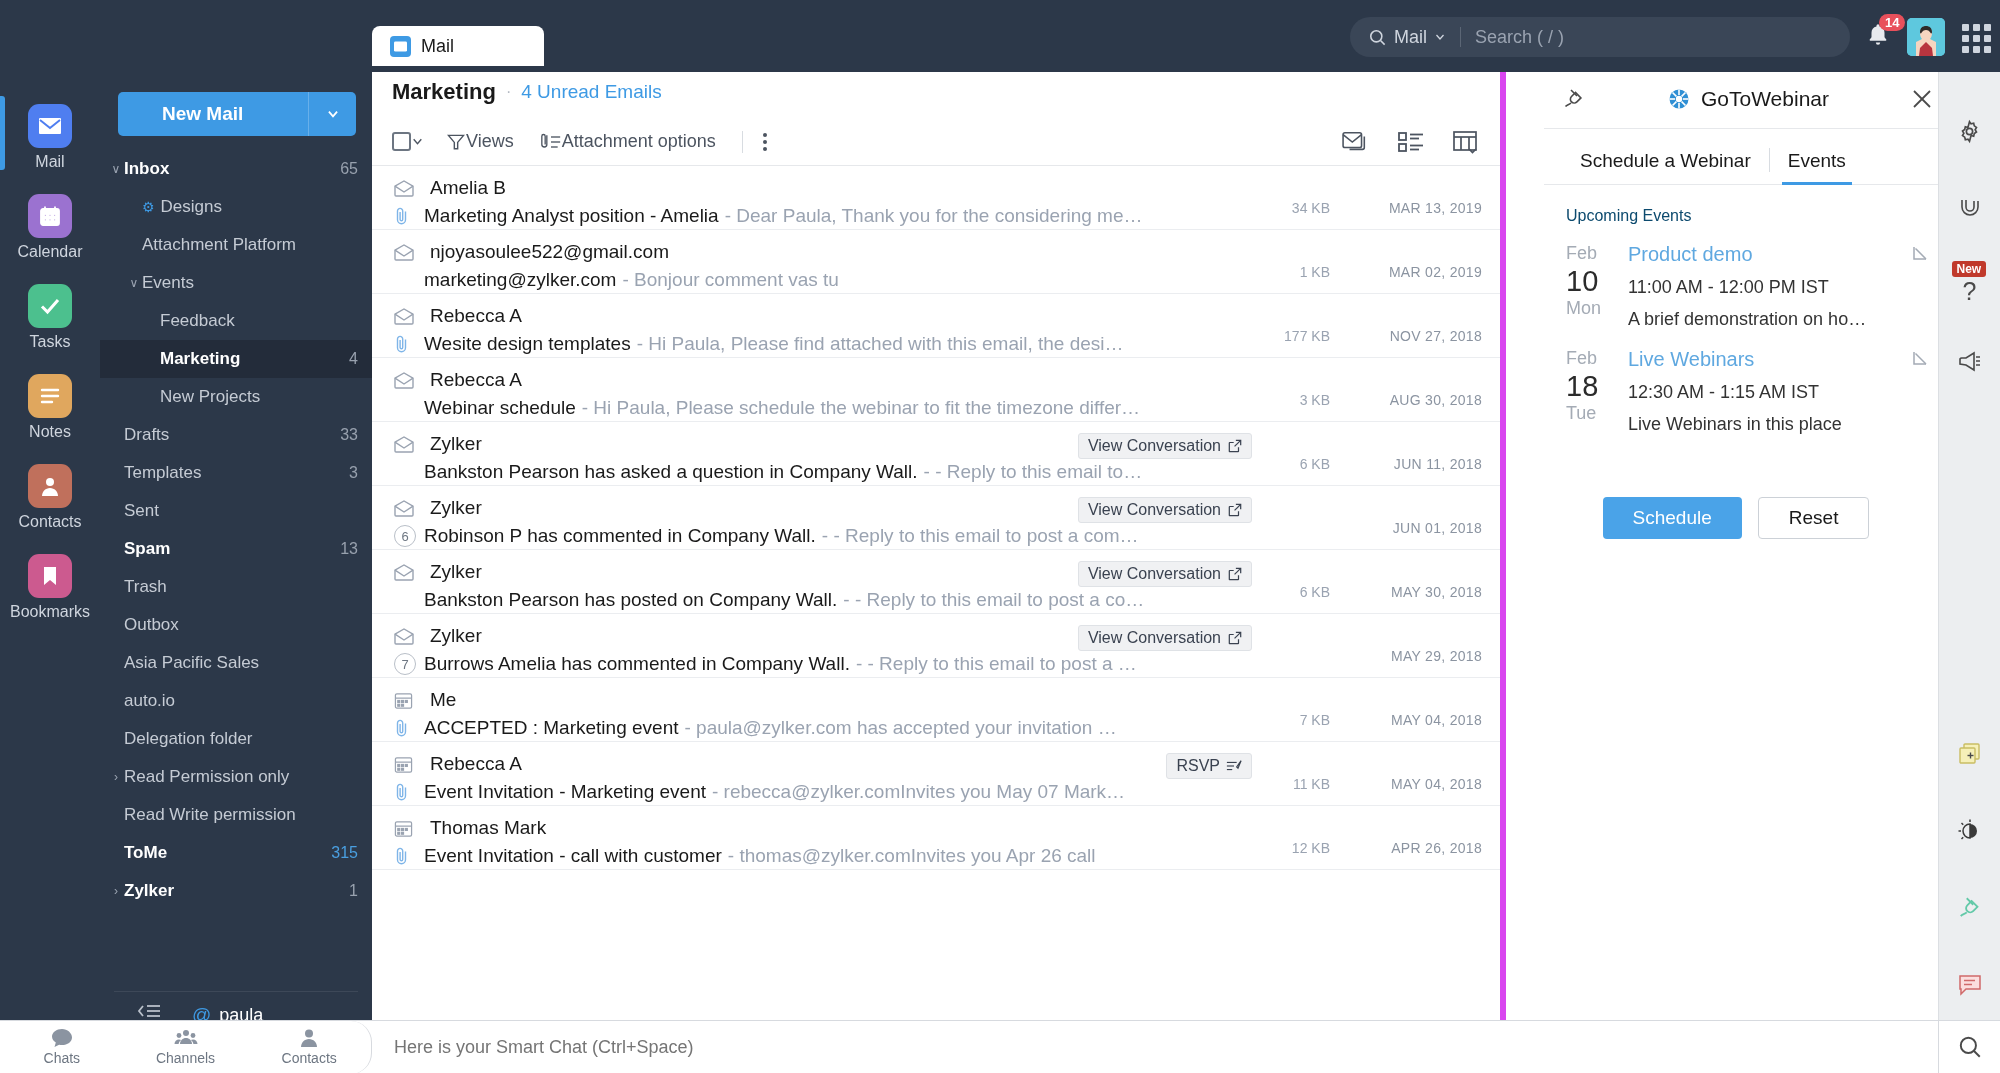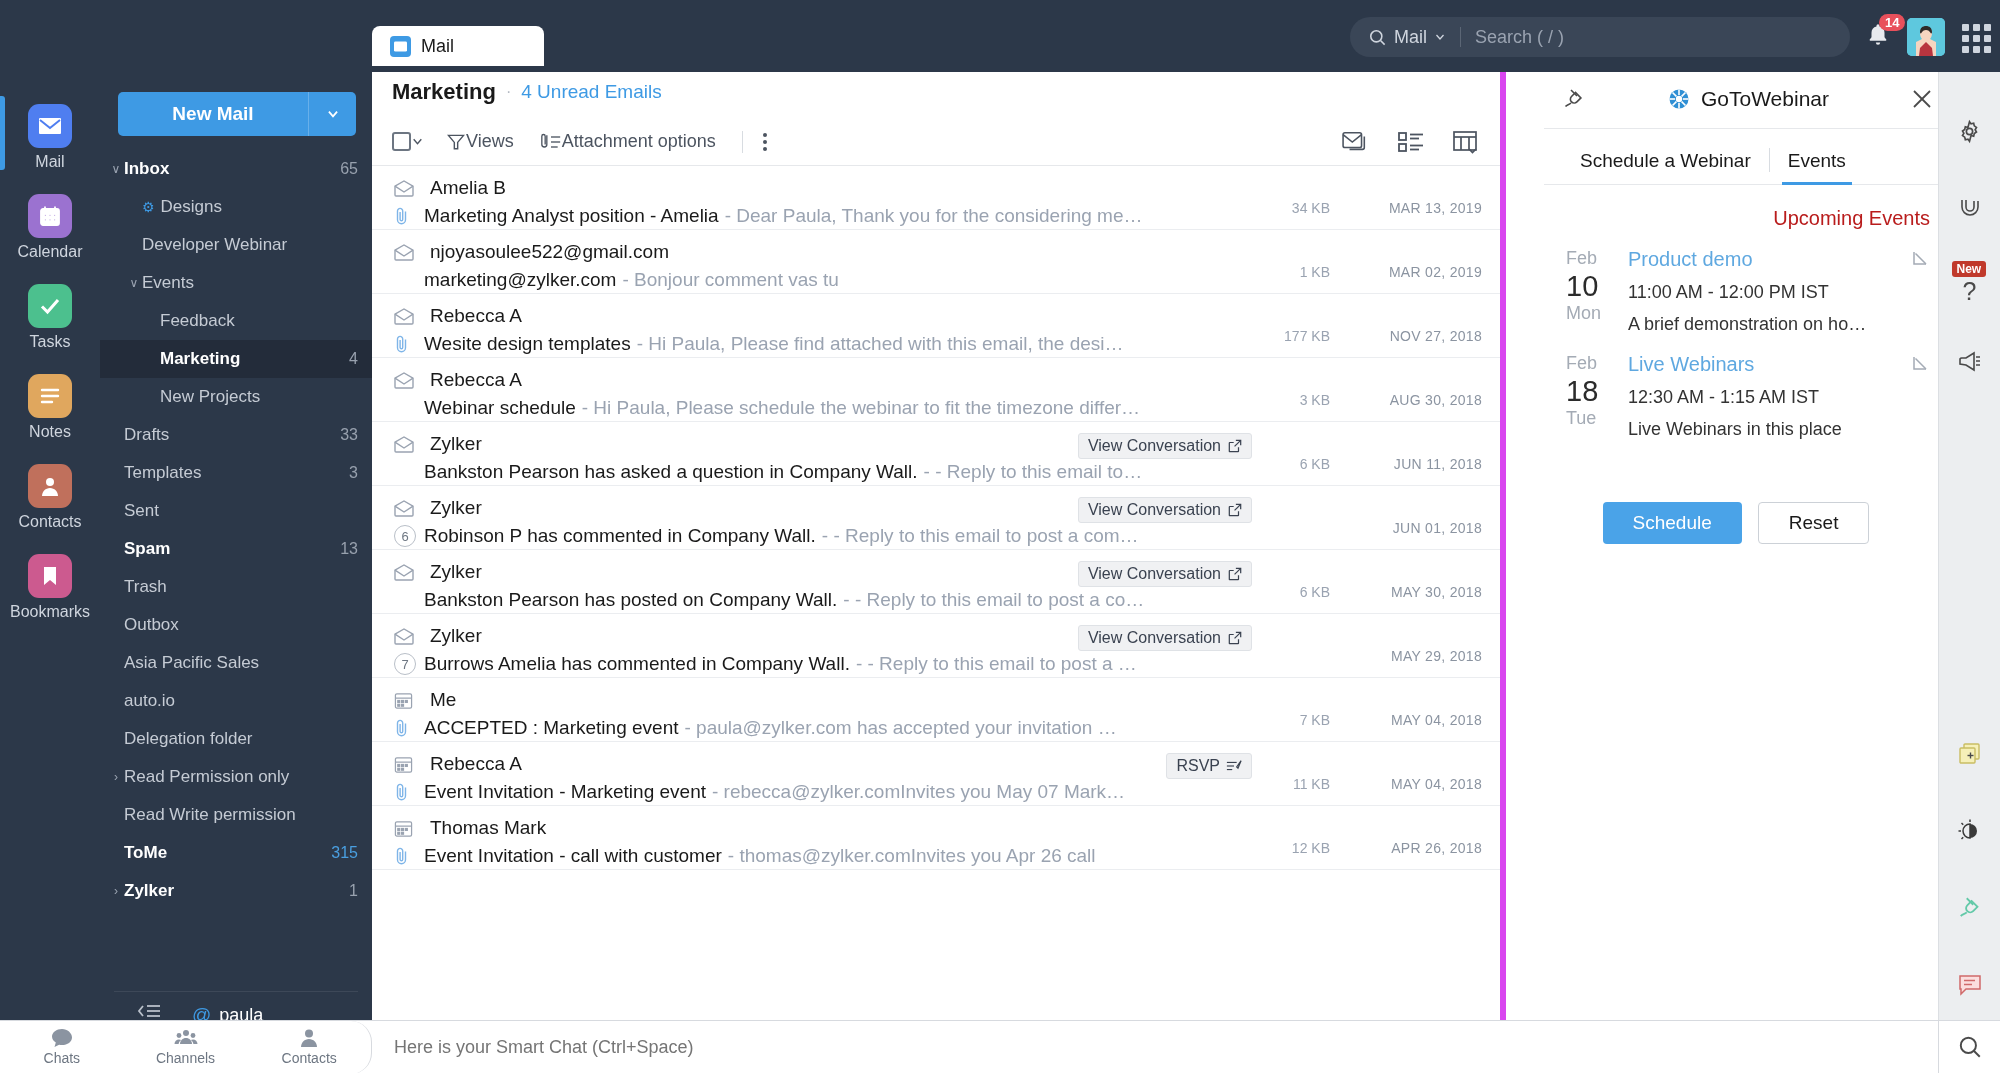--- a/index.html
+++ b/index.html
@@ -37,21 +37,21 @@
   .rail-active{ position:absolute; left:0; width:5px; height:74px; background:#3e9ae4; border-radius:0 3px 3px 0; }
 
   
   .folders{ position:absolute; left:100px; top:0; width:272px; height:1040px; background:#2c3849;
      overflow:hidden; z-index:3; }
   .logo{ margin:22px 0 0 12px; width:140px; height:48px; background:#fff; border-radius:3px;
      display:flex; align-items:center; gap:6px; padding-left:8px; }
   .logo-text{ font-family:"Liberation Serif", serif; font-style:italic; font-size:25px; color:#1b3a5c; }
   .newmail{ margin:22px 0 0 18px; width:238px; height:44px; background:#3e9ae4; border-radius:5px;
      display:flex; align-items:center; color:#fff; }
-  .newmail-lbl{ flex:1; text-align:center; font-size:19px; font-weight:bold; }
+  .newmail-lbl{ flex:1; font-size:19px; font-weight:bold;padding-left:44px; }
   .newmail-car{ width:48px; height:44px; border-left:1px solid rgba(255,255,255,.22);
      display:flex; align-items:center; justify-content:center; font-size:14px; }
   .flist{ margin-top:14px; }
   .frow{ height:38px; display:flex; align-items:center; padding:0 14px 0 0; color:#c5cbd4; font-size:17px;
      cursor:pointer; position:relative; }
   .frow .fname{ flex:1; white-space:nowrap; overflow:hidden; text-overflow:ellipsis; }
   .frow .fcount{ color:#98a1ae; font-size:16px; }
   .frow.sel{ background:#232c3a; }
   .frow.bold .fname{ font-weight:bold; color:#fff; }
   .caret{ width:16px; display:inline-block; text-align:center; font-size:12px; color:#9aa3b1; }
@@ -107,21 +107,21 @@
   
   .rpanel{ position:absolute; left:1500px; top:69px; width:452px; height:955px; background:#fff;
      border-left:6px solid #d946ef; z-index:2;padding-left:38px; }
   .rp-head{ height:60px; display:flex; align-items:center; padding:0 18px; border-bottom:1px solid #e6e8eb; }
   .rp-title{ flex:1; text-align:center; display:flex; align-items:center; justify-content:center; gap:10px;
      font-size:21px; color:#1a1a1a; }
   .rp-tabs{ height:56px; display:flex; align-items:flex-end; padding:0 18px; border-bottom:1px solid #e6e8eb; gap:0;}
   .rp-tab{ font-size:19px; color:#1a1a1a; padding:0 18px 12px 18px; cursor:pointer; position:relative; }
   .rp-tab.on:after{ content:""; position:absolute; left:12px; right:12px; bottom:-1px; height:3px; background:#3e9ae4; }
   .rp-tabdiv{ width:1px; height:24px; background:#d8dce1; margin-bottom:12px; }
-  .rp-sec{ padding:22px 22px 0 22px; font-size:20px; color:#b91c1c;text-align:right; }
+  .rp-sec{ padding:22px 22px 0 22px; font-size:16px; color:#0c4a6e; }
   .ev{ display:flex; padding:18px 22px 0 22px; position:relative;justify-content:space-between; }
   .ev-date{ width:62px; }
   .ev-m{ font-size:18px; color:#a4abb5; }
   .ev-d{ font-size:29px; color:#2b2b2b; line-height:34px; }
   .ev-w{ font-size:18px; color:#a4abb5; }
   .ev-body{ flex:1; }
   .ev-t{ font-size:20px; color:#5fa8e0; cursor:pointer; }
   .ev-time{ font-size:18px; color:#333; margin-top:11px; }
   .ev-desc{ font-size:18px; color:#333; margin-top:11px; white-space:nowrap; overflow:hidden; text-overflow:ellipsis; max-width:300px;}
   .ev-open{ position:absolute; right:22px; top:18px; color:#a4abb5; font-size:19px; cursor:pointer; }
@@ -300,21 +300,21 @@
         <div class="frow">
           <span style="display:inline-block;width:26px"></span>
           <span class="caret"></span>
           <span class="shared-ico">⚙</span>
           <span class="fname">Designs</span>
           <span class="fcount"></span>
         </div>
         <div class="frow">
           <span style="display:inline-block;width:26px"></span>
           <span class="caret"></span>
-          <span class="fname">Developer Webinar</span>
+          <span class="fname">Attachment Platform</span>
           <span class="fcount"></span>
         </div>
         <div class="frow">
           <span style="display:inline-block;width:26px"></span>
           <span class="caret">∨</span>
           <span class="fname">Events</span>
           <span class="fcount"></span>
         </div>
         <div class="frow">
           <span style="display:inline-block;width:44px"></span>

